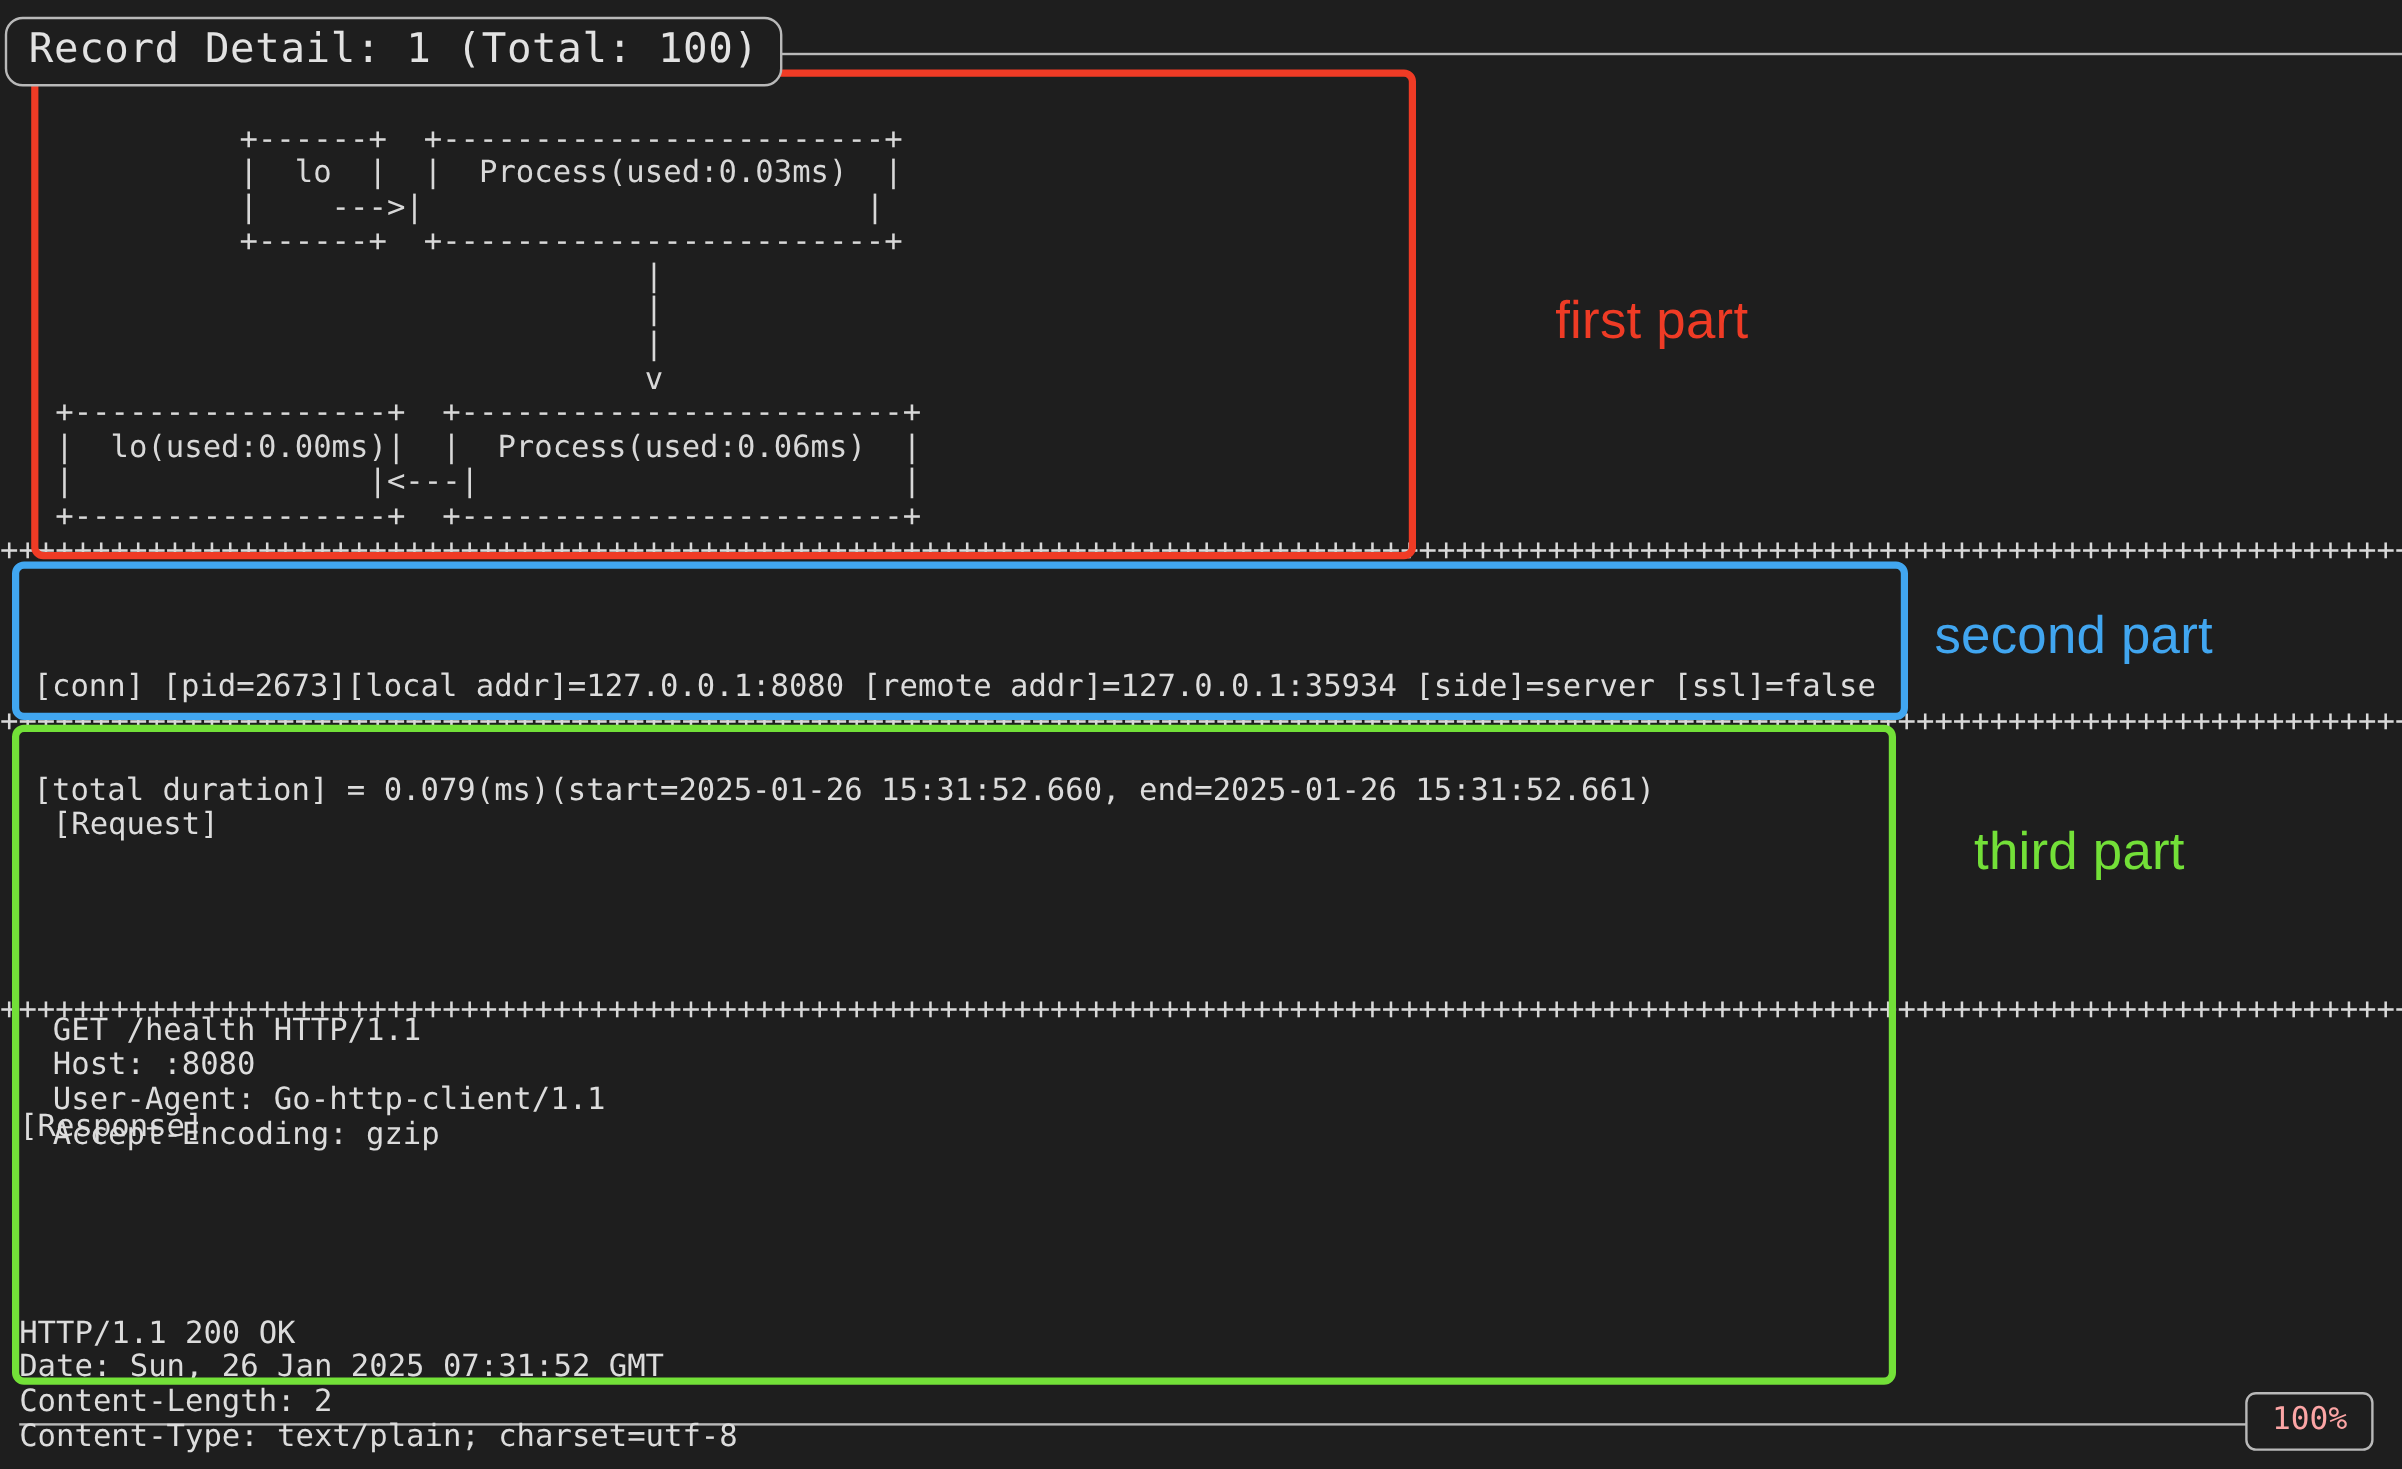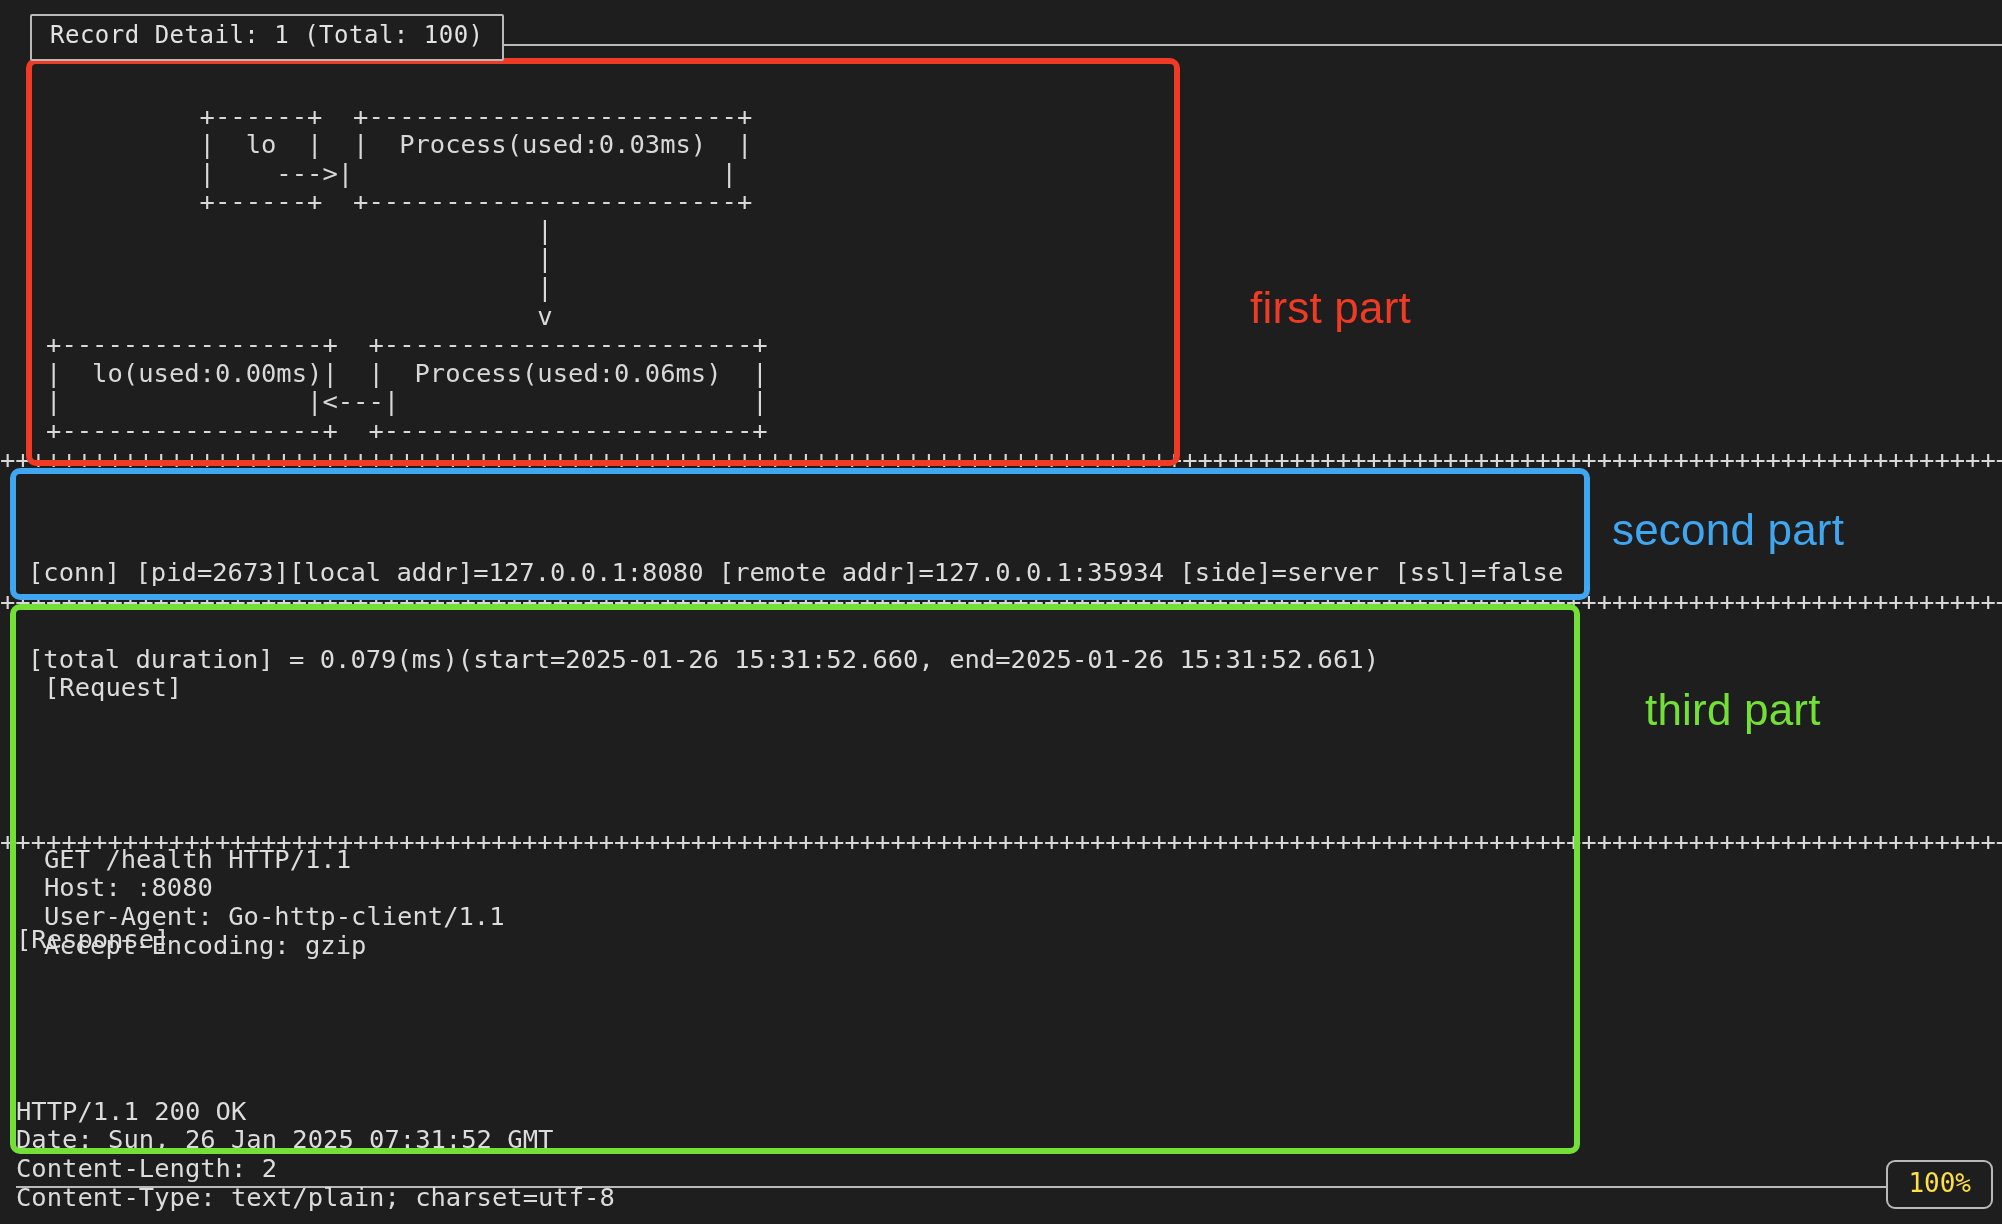--- a/index.html
+++ b/index.html
@@ -20,27 +20,27 @@
   
   #app {
     position: absolute;
     inset: 0;
     background: #1e1e1e;
   }
 
   
   .title-chip {
     position: absolute;
-    left: 30px;
+    left: 4px;
     top: 14px;
     border: 2px solid #b9b9b9;
-    border-radius: 2px;
+    border-radius: 15px;
     padding: 6px 18px 9px 18px;
     background: #1e1e1e;
-    font-size: 24px;
+    font-size: 34px;
     letter-spacing: 0.5px;
     line-height: 1.15;
     color: #e2e2e2;
     z-index: 6;
     white-space: pre;
   }
   .title-rule {
     position: absolute;
     left: 468px;
     top: 44px;
@@ -141,44 +141,44 @@
   
   .anno-label {
     position: absolute;
     font-family: "Liberation Sans", sans-serif;
     font-size: 44px;
     font-weight: 400;
     letter-spacing: 0.2px;
     z-index: 6;
     white-space: pre;
   }
-  #label-first  { left: 1250px; top: 243px; color: var(--c-red); margin-top: 40px; }
+  #label-first  { left: 1296px; top: 243px; color: var(--c-red); }
   #label-second { left: 1612px; top: 505px; color: var(--c-blue); }
   #label-third  { left: 1645px; top: 685px; color: var(--c-green); text-align: center; }
 
   
   .footer-rule {
     position: absolute;
     left: 16px;
     top: 1186px;
     width: 1878px;
     height: 2px;
     background: #b9b9b9;
     z-index: 2;
   }
   .zoom-chip {
     position: absolute;
-    right: 9px;
+    right: 24px;
     top: 1160px;
     border: 2px solid #b9b9b9;
     border-radius: 9px;
     padding: 6px 20px 9px 20px;
     background: #1e1e1e;
     font-size: 26px;
-    color: #fde047;
+    color: #fca5a5;
     z-index: 6;
     white-space: pre;
   }
 
   :root {
     --c-red:   #ef3b25;
     --c-blue:  #41a6f0;
     --c-green: #73e038;
   }
 </style>

